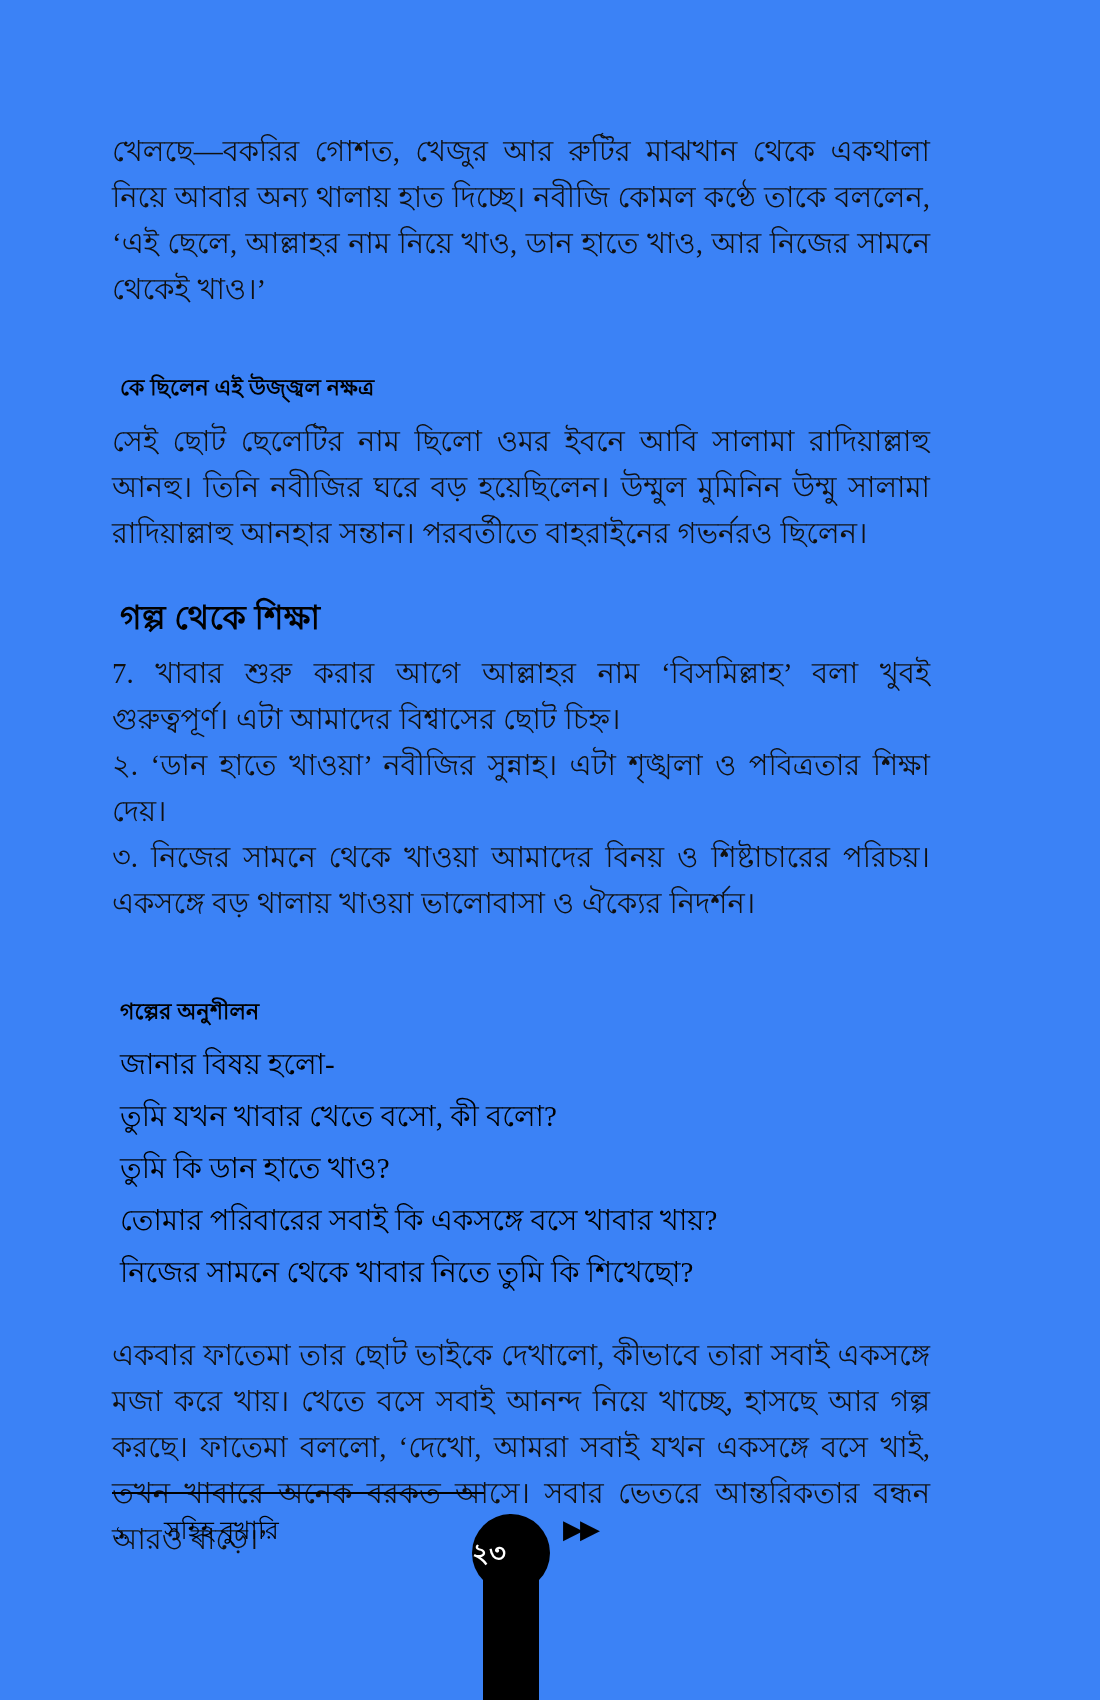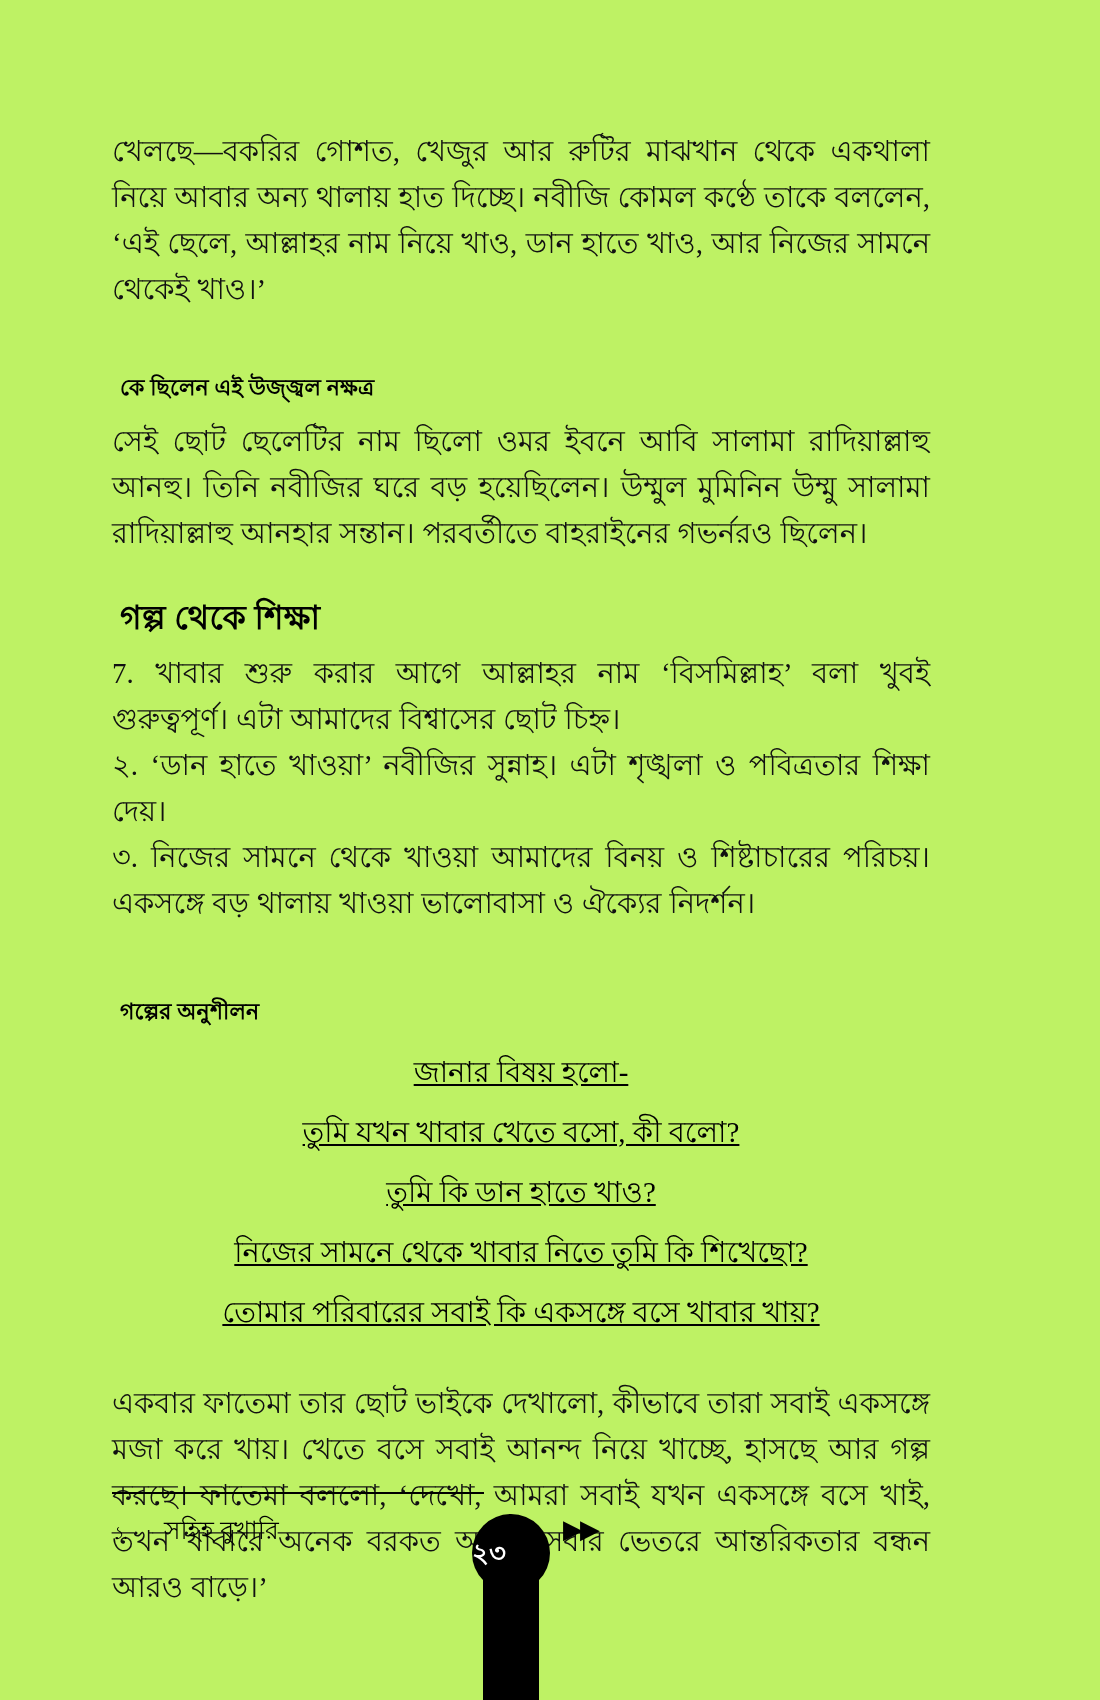--- a/index.html
+++ b/index.html
@@ -13,21 +13,21 @@
     height: 1700px;
     position: relative;
     overflow: hidden;
     font-family: "Liberation Serif", "DejaVu Serif", serif;
     color: #000000;
   }
 
   #page {
     position: absolute;
     inset: 0;
-    background: #bef264;
+    background: #3b82f6;
   }
 
   
   #content {
     position: absolute;
     left: 112px;
     top: 128px;
     width: 818px;
   }
 
@@ -59,24 +59,23 @@
     font-size: 33px;
     line-height: 48px;
     font-weight: 700;
     margin: 8px;
     letter-spacing: 0.3px;
   }
 
   .line {
     font-size: 29px;
     line-height: 44px;
-    margin: 16px;
-    text-align: center;
+    margin: 8px;
+    text-align: left;
     white-space: nowrap;
-    text-decoration: underline;
   }
   .gap-md { height: 30px; }
   .gap-lg { height: 46px; }
   .gap-xl { height: 56px; }
 
   
   #footnote-area {
     position: absolute;
     left: 112px;
     top: 1492px;
@@ -189,23 +188,23 @@
     <div class="gap-xl"></div>
 
     <h2 class="heading">গল্পের অনুশীলন</h2>
 
     <p class="line">জানার বিষয় হলো-</p>
 
     <p class="line">তুমি যখন খাবার খেতে বসো, কী বলো?</p>
 
     <p class="line">তুমি কি ডান হাতে খাও?</p>
 
+    <p class="line">তোমার পরিবারের সবাই কি একসঙ্গে বসে খাবার খায়?</p>
+
     <p class="line">নিজের সামনে থেকে খাবার নিতে তুমি কি শিখেছো?</p>
-
-    <p class="line">তোমার পরিবারের সবাই কি একসঙ্গে বসে খাবার খায়?</p>
 
 
     <div class="gap-md"></div>
 
 
     <p class="para para-justify">একবার ফাতেমা তার ছোট ভাইকে দেখালো, কীভাবে তারা সবাই একসঙ্গে মজা করে খায়। খেতে বসে সবাই আনন্দ নিয়ে খাচ্ছে, হাসছে আর গল্প করছে। ফাতেমা বললো, ‘দেখো, আমরা সবাই যখন একসঙ্গে বসে খাই, তখন খাবারে অনেক বরকত আসে। সবার ভেতরে আন্তরিকতার বন্ধন আরও বাড়ে।’</p>
 
   </div>
 
   <div id="footnote-area">

